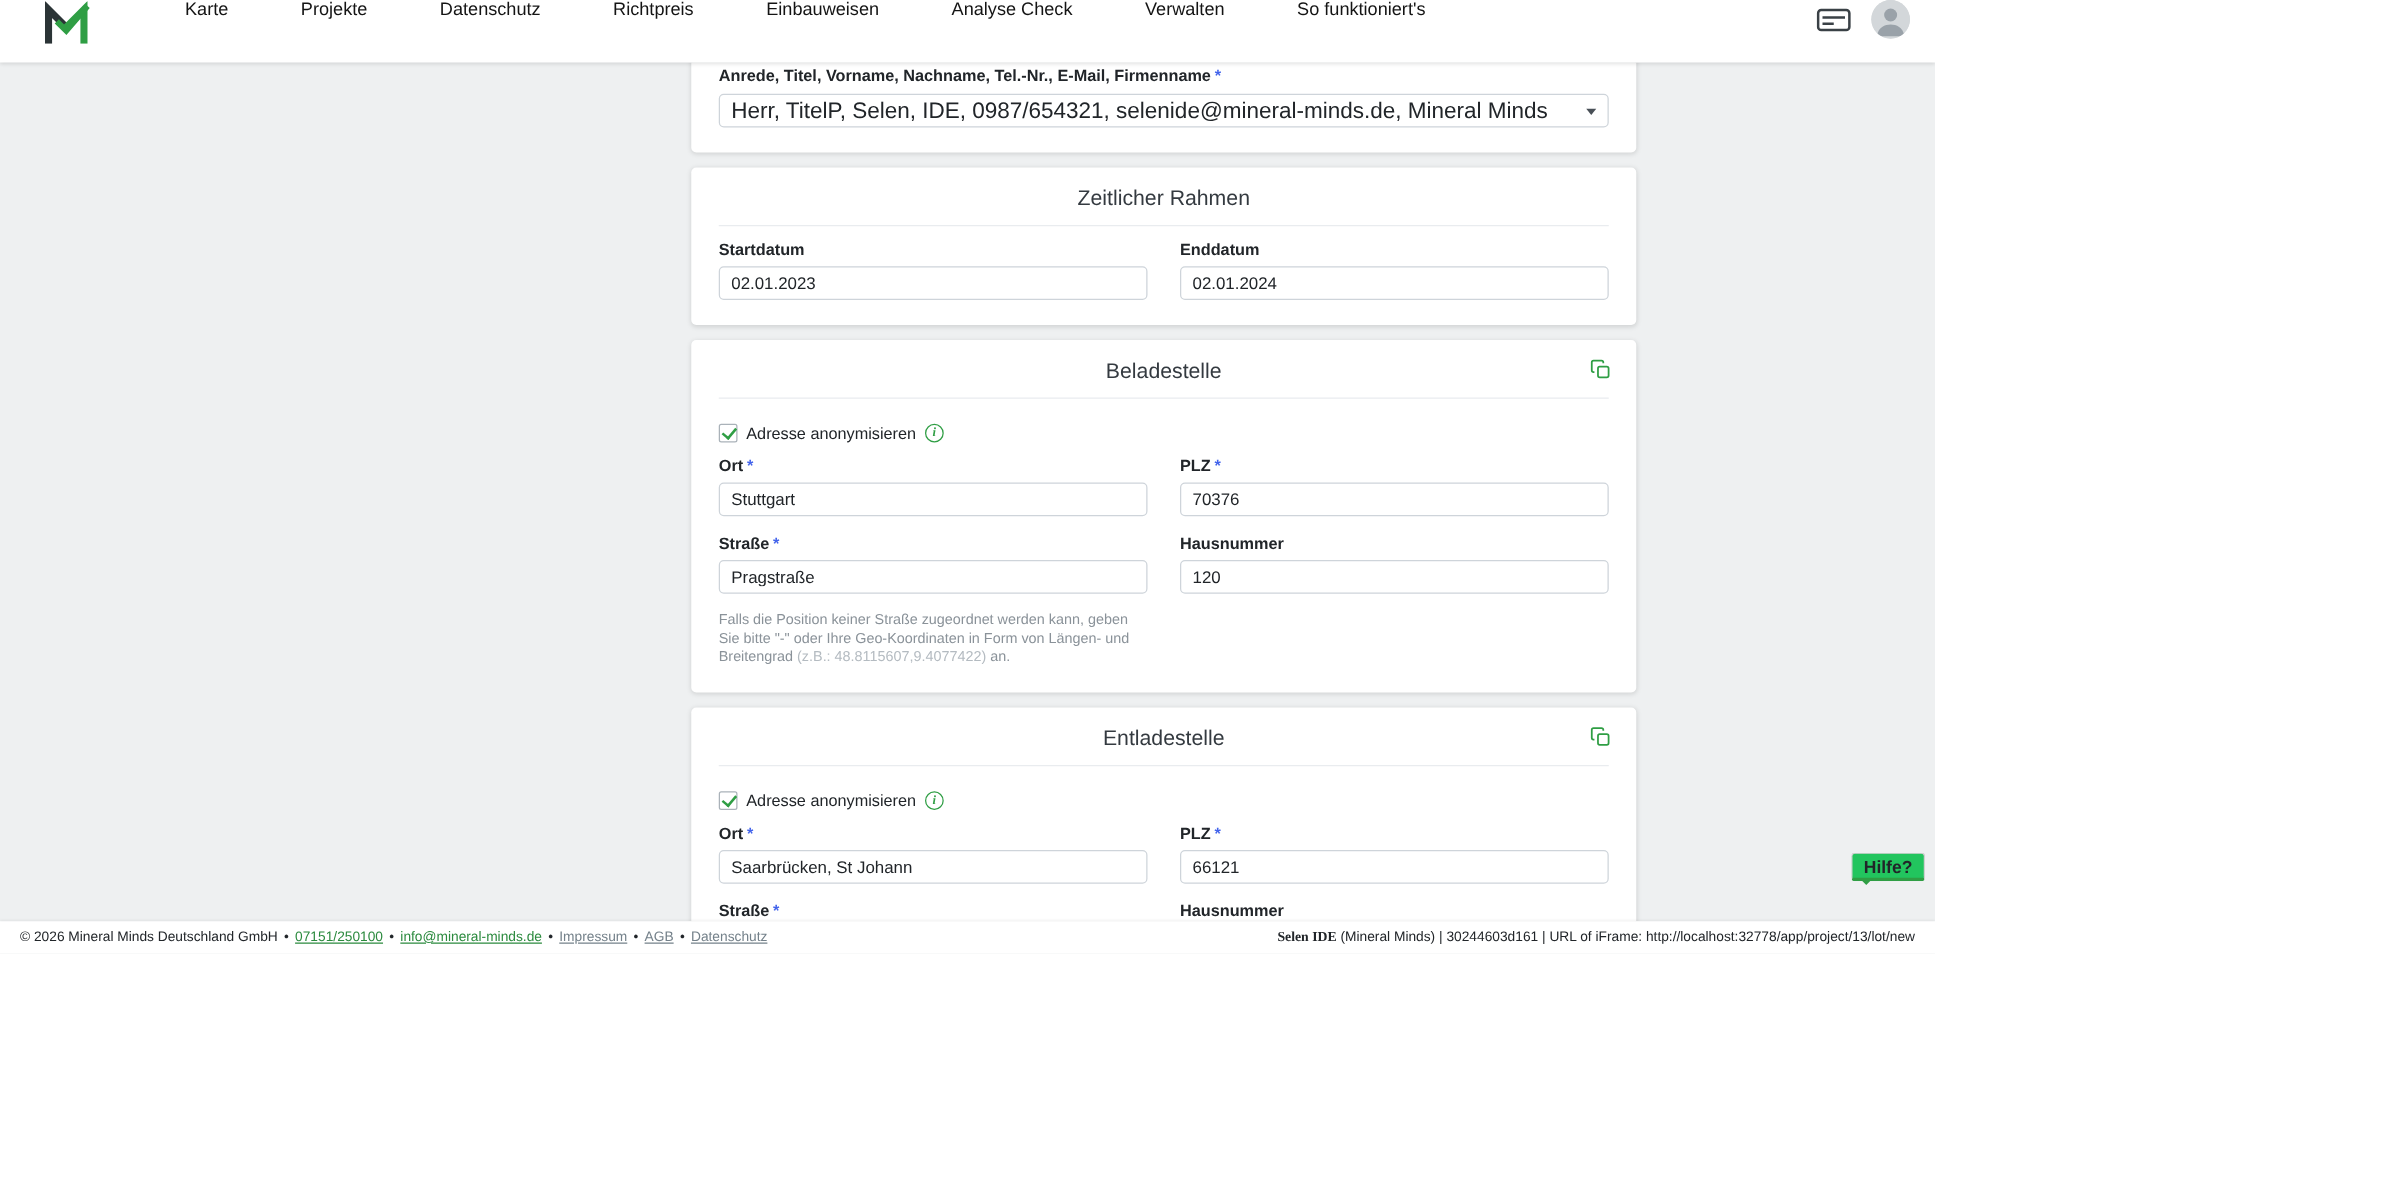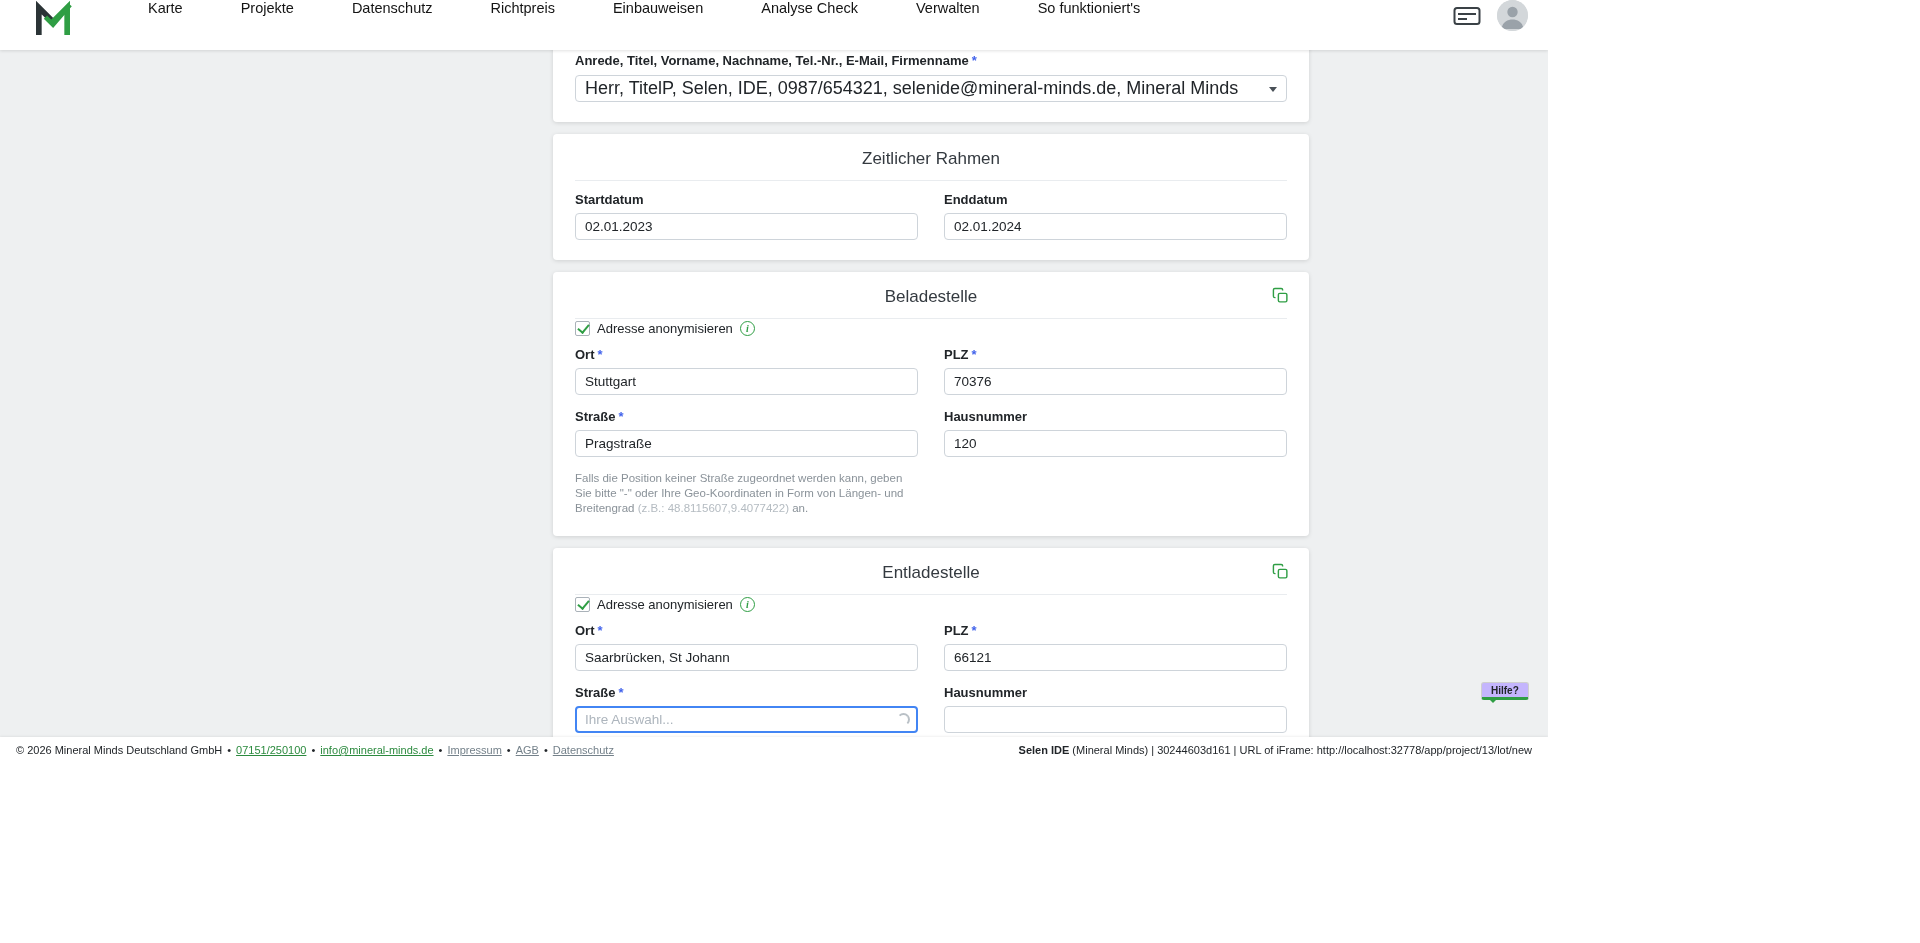--- a/index.html
+++ b/index.html
@@ -43,48 +43,48 @@
     animation:spin 1s linear infinite;}
   @keyframes spin{to{transform:rotate(360deg);}}
 
   .select{height:27px;border:1px solid #ced4da;border-radius:4px;background:#fff;display:flex;
     align-items:center;padding:0 26px 0 9px;font-size:18px;color:#212529;position:relative;
     cursor:pointer;margin-top:6px;}
   .select-value{white-space:nowrap;overflow:hidden;text-overflow:ellipsis;}
   .caret{position:absolute;right:9px;top:11px;width:0;height:0;border-left:4.5px solid transparent;
     border-right:4.5px solid transparent;border-top:5.5px solid #495057;}
 
-  .check-row{display:flex;align-items:center;gap:7px;margin-top:2px;text-align:center;}
+  .check-row{display:flex;align-items:center;gap:7px;margin-top:20px;text-align:center;}
   .checkbox{width:15px;height:15px;border:1px solid #aab2b9;border-radius:2px;background:#fff;
     position:relative;cursor:pointer;flex:none;}
   .checkbox::after{content:"";position:absolute;left:4px;top:0px;width:5px;height:9px;
     border:solid #2f9e44;border-width:0 2px 2px 0;transform:rotate(40deg);}
   .check-label{font-size:13px;color:#212529;}
   .info-icon{width:15px;height:15px;border-radius:50%;border:1px solid #2f9e44;color:#2f9e44;
     display:flex;align-items:center;justify-content:center;font:italic 700 10px "Liberation Serif",serif;
     cursor:pointer;flex:none;}
 
   .helper{grid-column:1/2;margin-top:-6px;font-size:11.5px;line-height:15px;color:#8a9299;max-width:345px;}
   .helper .ex{color:#b4bbc1;}
 
   
-  .help-btn{position:absolute;left:1481px;top:682px;background:#c4b5fd;border:1px solid #cfcfcf;
-    border-bottom:3px solid #2f9e44;border-radius:3px;padding:2px 9px 1px 9px;font-size:10px;
+  .help-btn{position:absolute;left:1481px;top:682px;background:#22c55e;border:1px solid #cfcfcf;
+    border-bottom:3px solid #2f9e44;border-radius:3px;padding:2px 9px 1px 9px;font-size:14px;
     font-weight:700;color:#212529;cursor:pointer;z-index:30;}
   .help-btn::after{content:"";position:absolute;left:6px;bottom:-11px;width:0;height:0;
     border:5.5px solid transparent;border-top-color:#2f9e44;}
 
   
   .footer{position:absolute;left:0;bottom:0;width:100%;height:26px;background:#fff;display:flex;
     align-items:center;padding:0 16px;font-size:11px;color:#212529;box-shadow:0 -1px 2px rgba(0,0,0,.06);z-index:20;}
   .f-sep{margin:0 5px;}
   .f-link-green{color:#2b8a3e;text-decoration:underline;cursor:pointer;}
   .f-link-gray{color:#74818a;text-decoration:underline;cursor:pointer;}
   .f-right{margin-left:auto;white-space:nowrap;}
-  .f-bold{font-weight:700;}
+  .f-bold{font-weight:700;font-family:Liberation Serif, serif;}
 </style>
 </head>
 <body>
 
 <div class="app">
 
   <nav class="navbar">
     <div class="logo">
       <svg width="38" height="34" viewBox="0 0 40 36">
         <path d="M5 33 V7 L20 22" fill="none" stroke="#2b3436" stroke-width="6" stroke-linecap="square"></path>

